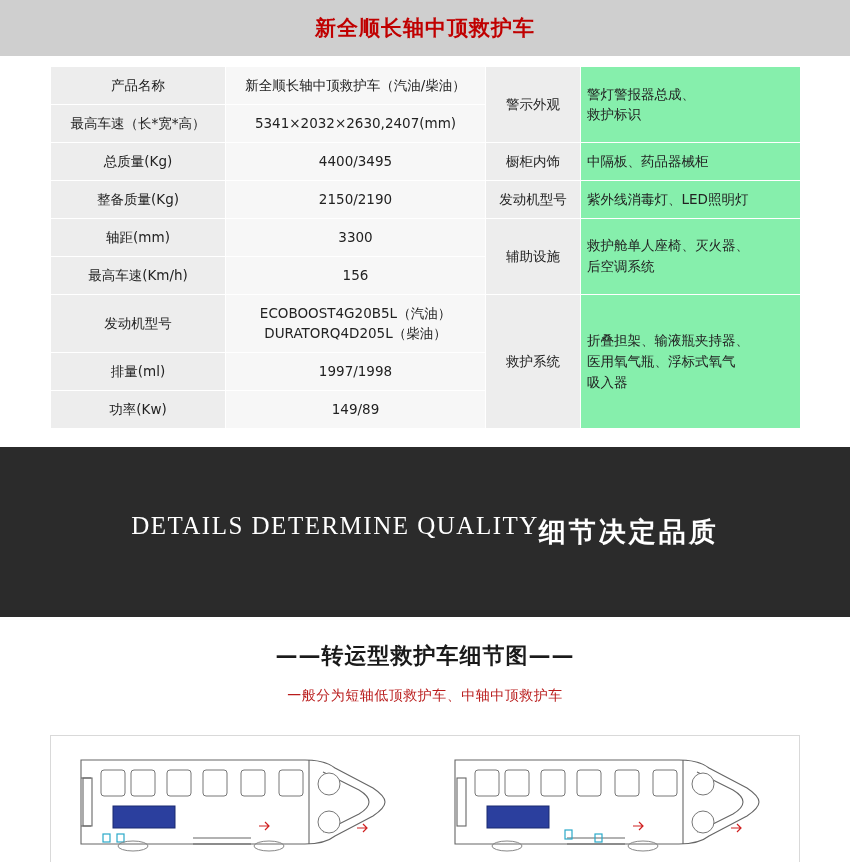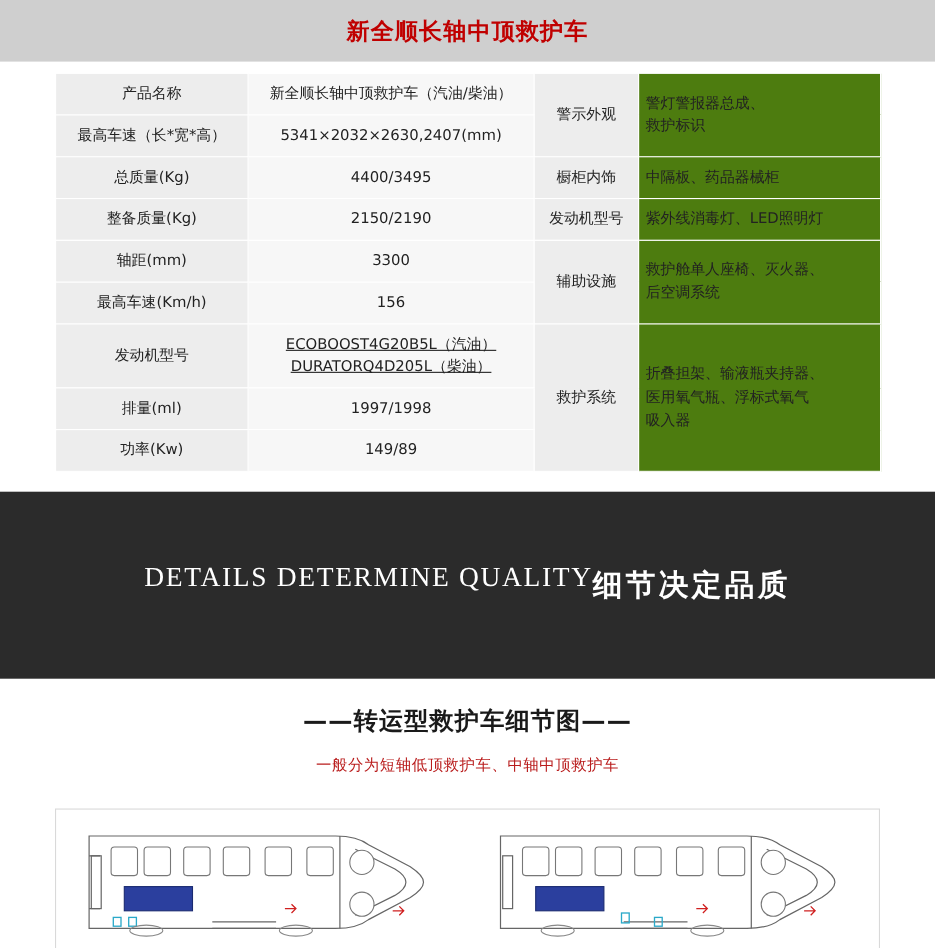--- a/index.html
+++ b/index.html
@@ -48,21 +48,21 @@
     background: #f7f7f7;
     text-align: center;
     width: 260px;
   }
   td.lbl2 {
     background: #ededed;
     text-align: center;
     width: 95px;
   }
   td.val2 {
-    background: #4d7c0f;
+    background: #86efac;
     text-align: left;
     padding-left: 14px;
     width: 220px;
   }
   td.tall { line-height: 1.85; }
 
   
   .banner {
     background: #2b2b2b;
     height: 170px;
@@ -158,21 +158,21 @@
           <td class="lbl2" rowspan="2">辅助设施</td>
           <td class="val2 tall" rowspan="2" style="white-space:pre-line;">救护舱单人座椅、灭火器、
 后空调系统</td>
         </tr>
         <tr>
           <td class="lbl">最高车速(Km/h)</td>
           <td class="val">156</td>
         </tr>
         <tr>
           <td class="lbl">发动机型号</td>
-          <td class="val" style="white-space:pre-line;text-decoration:underline;">ECOBOOST4G20B5L（汽油）
+          <td class="val" style="white-space:pre-line;">ECOBOOST4G20B5L（汽油）
 DURATORQ4D205L（柴油）</td>
           <td class="lbl2" rowspan="3">救护系统</td>
           <td class="val2 tall" rowspan="3" style="white-space:pre-line;">折叠担架、输液瓶夹持器、
 医用氧气瓶、浮标式氧气
 吸入器</td>
         </tr>
         <tr>
           <td class="lbl">排量(ml)</td>
           <td class="val">1997/1998</td>
         </tr>

